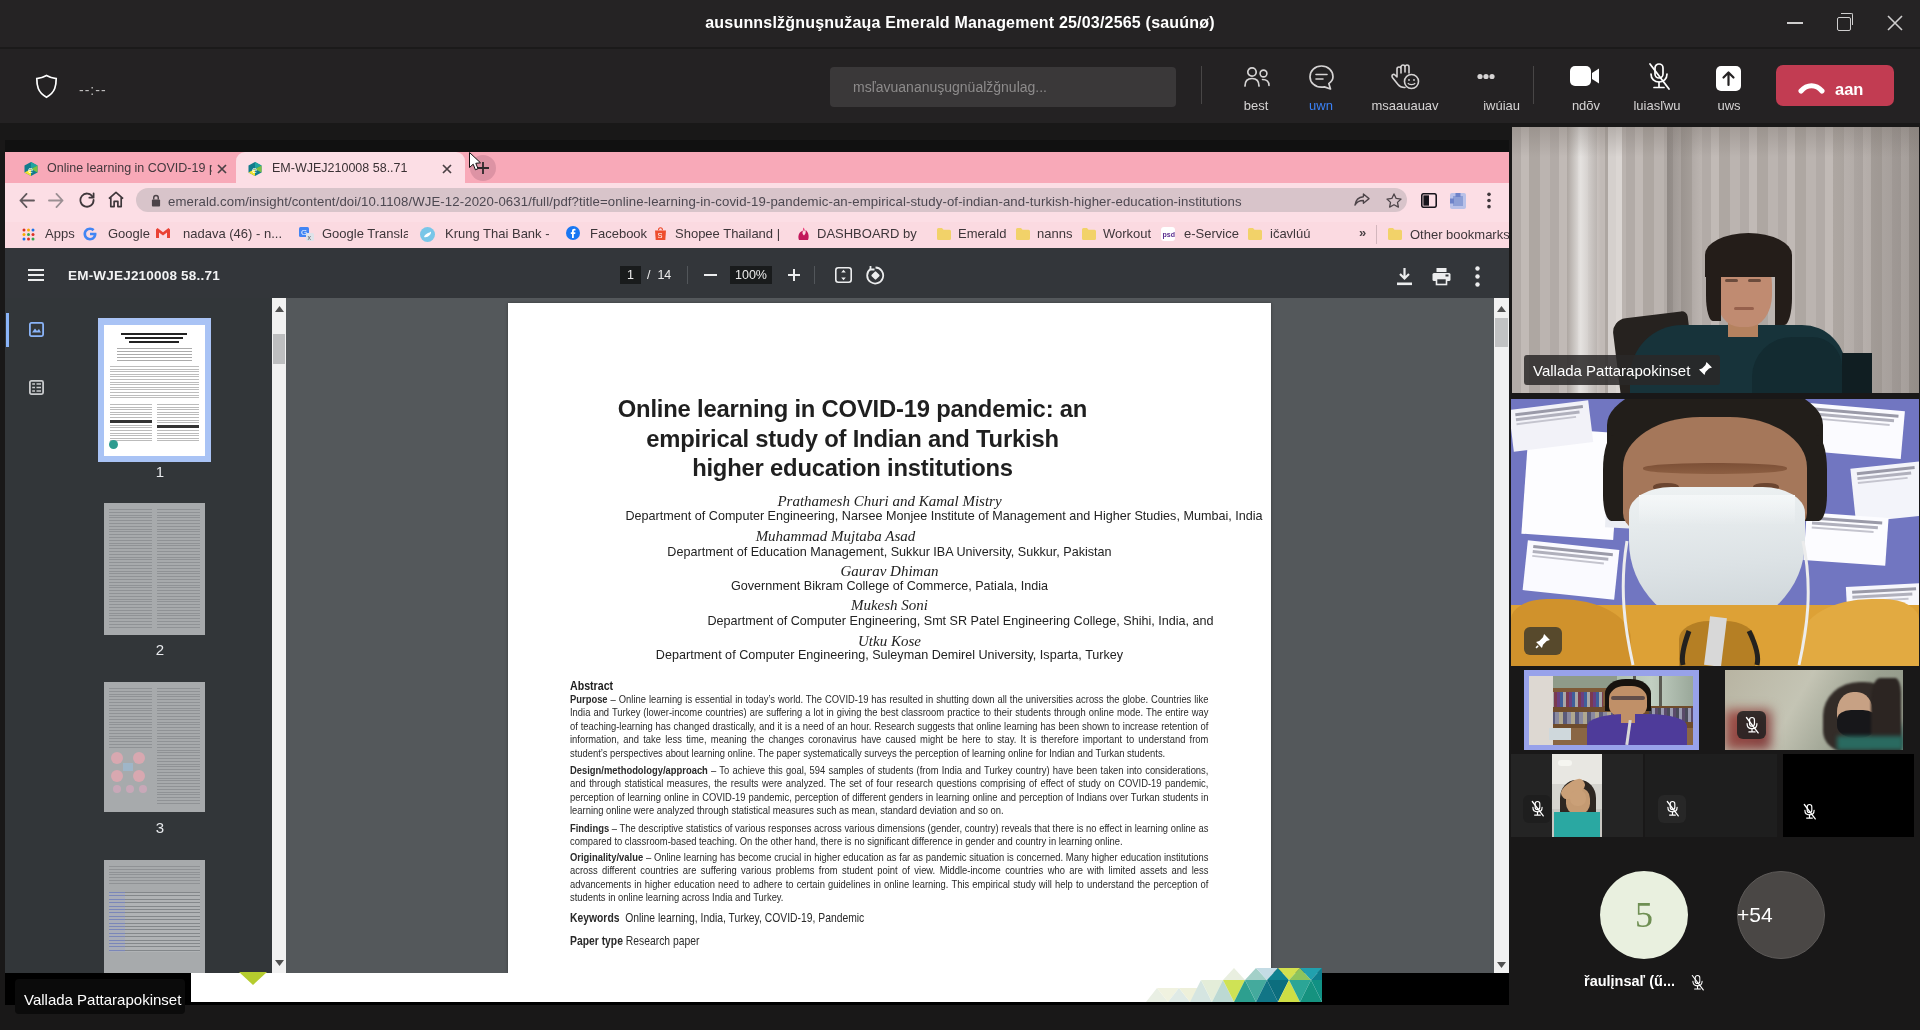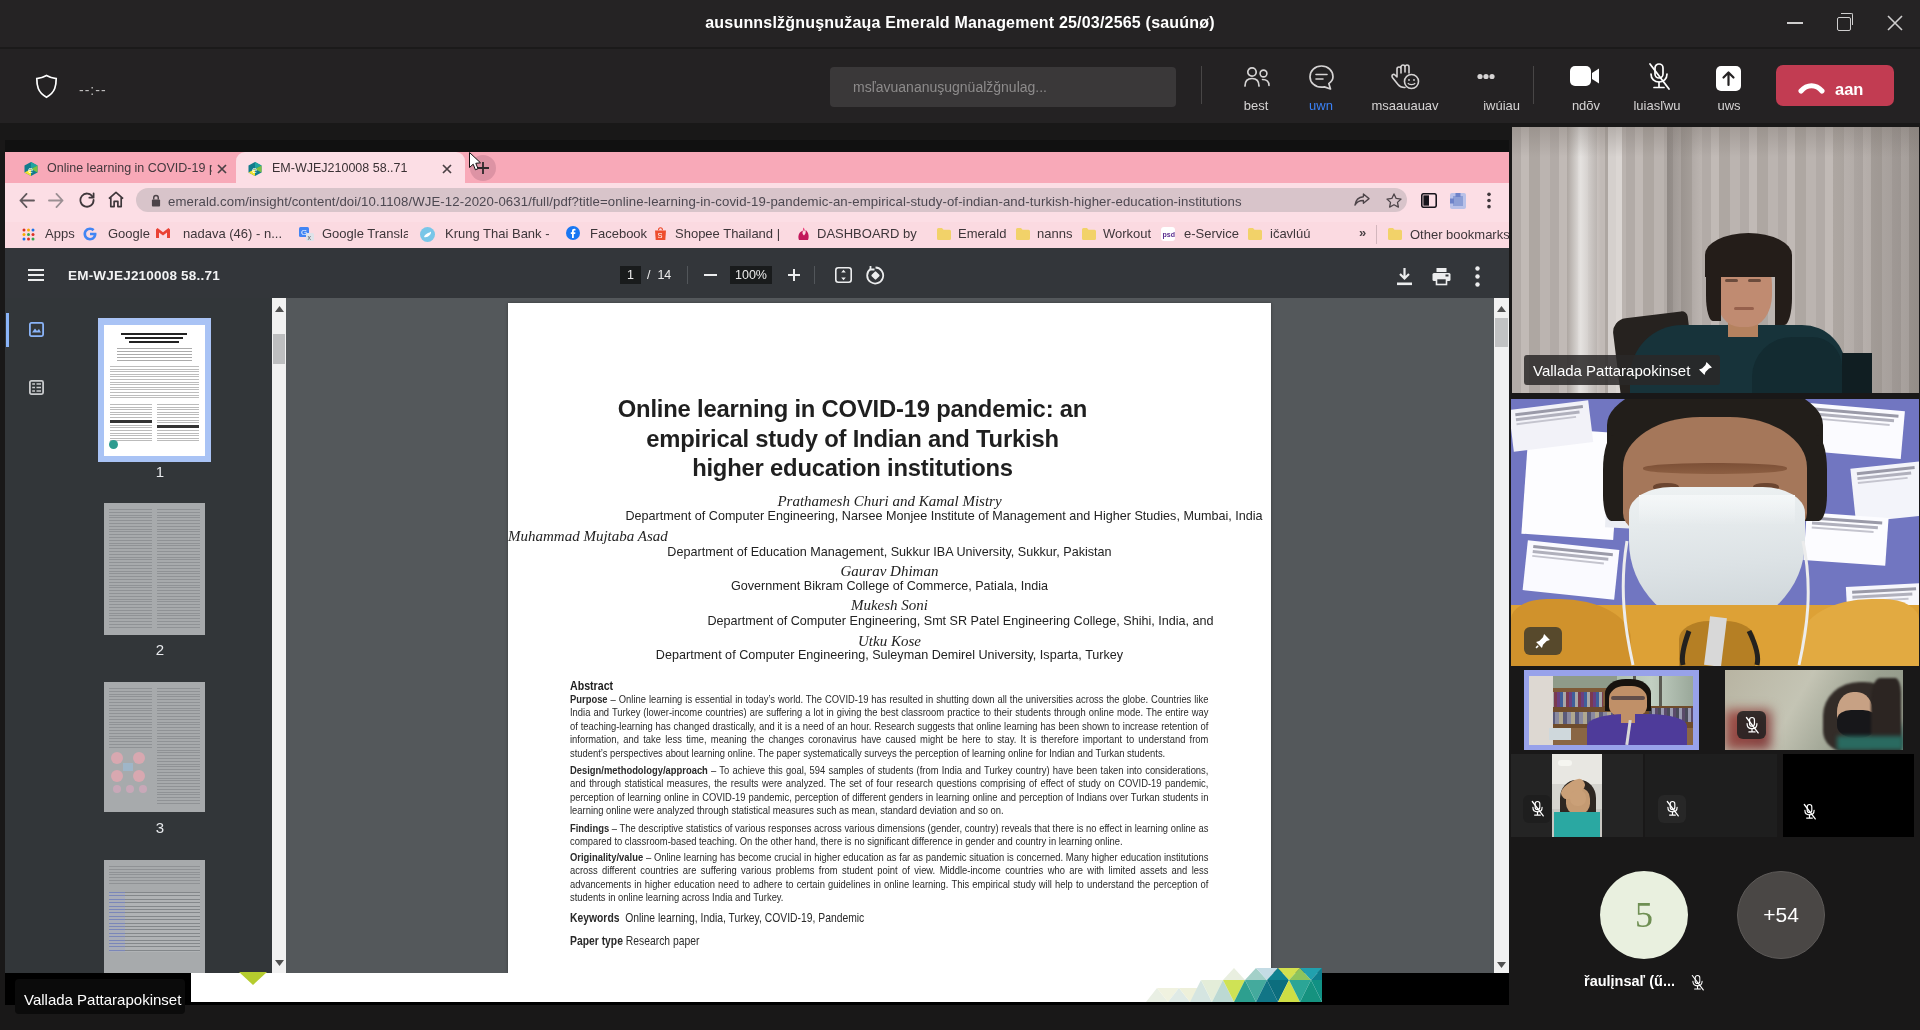--- a/index.html
+++ b/index.html
@@ -355,21 +355,21 @@
   <svg class="abs" style="left:270px;top:808px" width="9" height="6">
         <path d="M0 0 L9 0 L4.5 6 Z" fill="#505050"></path>
       </svg>
   <div class="abs" style="left:268px;top:182px;width:12px;height:30px;background:#bdbebf"></div>
 
   <div class="abs" style="left:503px;top:151px;width:763px;height:670px;background:#fff;box-shadow:0 0 3px rgba(0,0,0,.35)"></div>
   <div id="pdfpage">
     <div class="abs" style="left:466px;top:242px;width:763px;text-align:center;font-size:23.8px;line-height:29.5px;font-weight:bold;color:#1f1f1f;letter-spacing:-0.2px">Online learning in COVID-19 pandemic: an<br>empirical study of Indian and Turkish<br>higher education institutions</div>
     <div class="abs" style="left:503px;top:341px;width:763px;text-align:center;font-family:'Liberation Serif',serif;font-style:italic;font-size:15px;color:#222">Prathamesh Churi and Kamal Mistry</div>
     <div class="abs" style="left:503px;top:357px;width:872px;text-align:center;font-size:12.6px;color:#222">Department of Computer Engineering, Narsee Monjee Institute of Management and Higher Studies, Mumbai, India</div>
-    <div class="abs" style="left:503px;top:376px;width:655px;text-align:left;font-family:'Liberation Serif',serif;font-style:italic;font-size:15px;color:#222">Muhammad Mujtaba Asad</div>
+    <div class="abs" style="left:503px;top:376px;width:655px;text-align:center;font-family:'Liberation Serif',serif;font-style:italic;font-size:15px;color:#222">Muhammad Mujtaba Asad</div>
     <div class="abs" style="left:503px;top:393px;width:763px;text-align:center;font-size:12.6px;color:#222">Department of Education Management, Sukkur IBA University, Sukkur, Pakistan</div>
     <div class="abs" style="left:503px;top:411px;width:763px;text-align:center;font-family:'Liberation Serif',serif;font-style:italic;font-size:15px;color:#222">Gaurav Dhiman</div>
     <div class="abs" style="left:503px;top:427px;width:763px;text-align:center;font-size:12.6px;color:#222">Government Bikram College of Commerce, Patiala, India</div>
     <div class="abs" style="left:503px;top:445px;width:763px;text-align:center;font-family:'Liberation Serif',serif;font-style:italic;font-size:15px;color:#222">Mukesh Soni</div>
     <div class="abs" style="left:503px;top:462px;width:905px;text-align:center;font-size:12.6px;color:#222">Department of Computer Engineering, Smt SR Patel Engineering College, Shihi, India, and</div>
     <div class="abs" style="left:503px;top:481px;width:763px;text-align:center;font-family:'Liberation Serif',serif;font-style:italic;font-size:15px;color:#222">Utku Kose</div>
     <div class="abs" style="left:503px;top:496px;width:763px;text-align:center;font-size:12.6px;color:#222">Department of Computer Engineering, Suleyman Demirel University, Isparta, Turkey</div>
     <div class="abs" style="left:565px;top:527px;font-size:12.5px;font-weight:bold;color:#1c1c1c;transform:scaleX(.85);transform-origin:left top">Abstract</div>
     <div class="abs" style="left:565px;top:541px;width:760px;text-align:justify;font-size:11.2px;line-height:13.4px;color:#2a2a2a;transform:scaleX(.84);transform-origin:left top"><b>Purpose</b> – Online learning is essential in today’s world. The COVID-19 has resulted in shutting down all the universities across the globe. Countries like India and Turkey (lower-income countries) are suffering a lot in giving the best classroom practice to their students through online mode. The entire way of teaching-learning has changed drastically, and it is a need of an hour. Research suggests that online learning has been shown to increase retention of information, and take less time, meaning the changes coronavirus have caused might be here to stay. It is therefore important to understand from student’s perspectives about learning online. The paper systematically surveys the perception of learning online for Indian and Turkan students.</div>
     <div class="abs" style="left:565px;top:612px;width:760px;text-align:justify;font-size:11.2px;line-height:13.4px;color:#2a2a2a;transform:scaleX(.84);transform-origin:left top"><b>Design/methodology/approach</b> – To achieve this goal, 594 samples of students (from India and Turkey country) have been taken into considerations, and through statistical measures, the results were analyzed. The set of four research questions comprising of effect of study on COVID-19 pandemic, perception of learning online in COVID-19 pandemic, perception of different genders in learning online and perception of Indians over Turkan students in learning online were analyzed through statistical measures such as mean, standard deviation and so on.</div>
@@ -599,21 +599,21 @@
 <svg class="abs" style="left:1802px;top:803px" width="15" height="18" viewBox="0 0 26 30">
         <rect x="9" y="2" width="8" height="14" rx="4" fill="none" stroke="#fff" stroke-width="2"></rect>
         <path d="M5 12 C5 17 8.5 20 13 20 C17.5 20 21 17 21 12" fill="none" stroke="#fff" stroke-width="2" stroke-linecap="round"></path>
         <path d="M13 20 L13 25 M8 25.5 L18 25.5" stroke="#fff" stroke-width="2" stroke-linecap="round"></path>
         <path d="M4 2 L23 27" stroke="#fff" stroke-width="2.2" stroke-linecap="round"></path>
       </svg>
 
 <div class="abs" style="left:1600px;top:871px;width:88px;height:88px;border-radius:50%;background:#e9f0df"></div>
 <div class="abs" style="left:1600px;top:871px;width:88px;height:88px;border-radius:50%;text-align:center;line-height:88px;color:#6f8f53;font-size:36px;font-family:'Liberation Serif',serif">5</div>
 <div class="abs" style="left:1737px;top:871px;width:88px;height:88px;border-radius:50%;background:#4a4745;border:1px solid #5d5a58;box-sizing:border-box"></div>
-<div class="abs" style="left:1737px;top:871px;width:88px;height:88px;border-radius:50%;text-align:center;line-height:88px;color:#fff;font-size:21px">+54</div>
+<div class="abs" style="left:1737px;top:871px;width:88px;height:88px;border-radius:50%;line-height:88px;color:#fff;font-size:21px">+54</div>
 <div class="abs" style="left:1584px;top:973px;color:#fff;font-size:14.5px;font-weight:bold">řaulįnsaľ (ű...</div>
 <svg class="abs" style="left:1690px;top:974px" width="15" height="18" viewBox="0 0 26 30">
         <rect x="9" y="2" width="8" height="14" rx="4" fill="none" stroke="#fff" stroke-width="1.8"></rect>
         <path d="M5 12 C5 17 8.5 20 13 20 C17.5 20 21 17 21 12" fill="none" stroke="#fff" stroke-width="1.8" stroke-linecap="round"></path>
         <path d="M13 20 L13 25 M8 25.5 L18 25.5" stroke="#fff" stroke-width="1.8" stroke-linecap="round"></path>
         <path d="M4 2 L23 27" stroke="#fff" stroke-width="2" stroke-linecap="round"></path>
       </svg>
 </div>
 
 </div>

